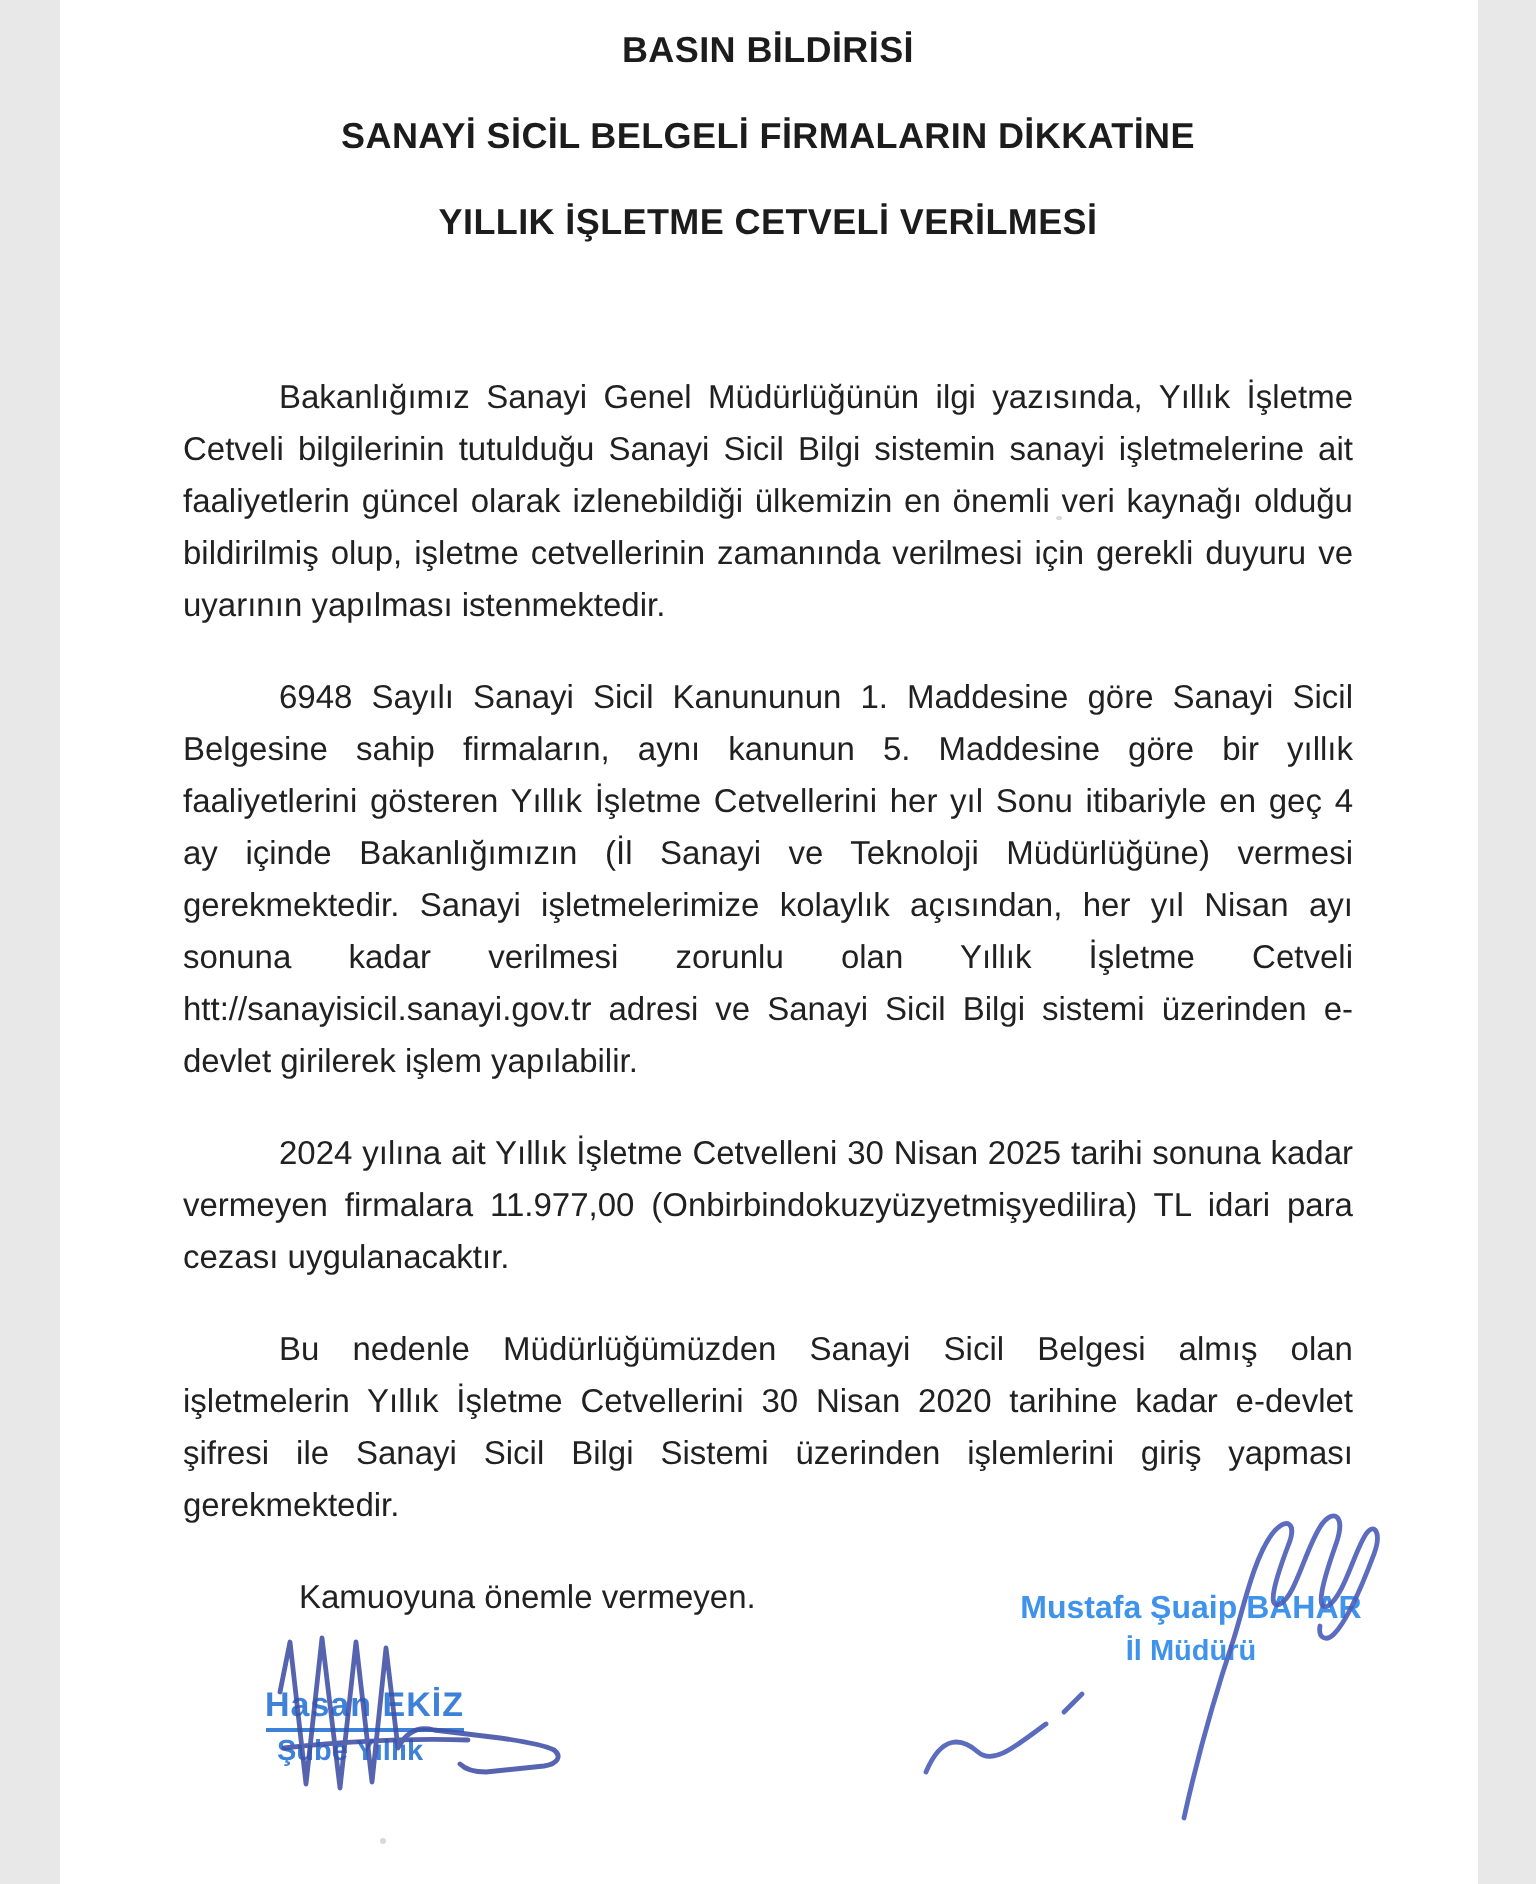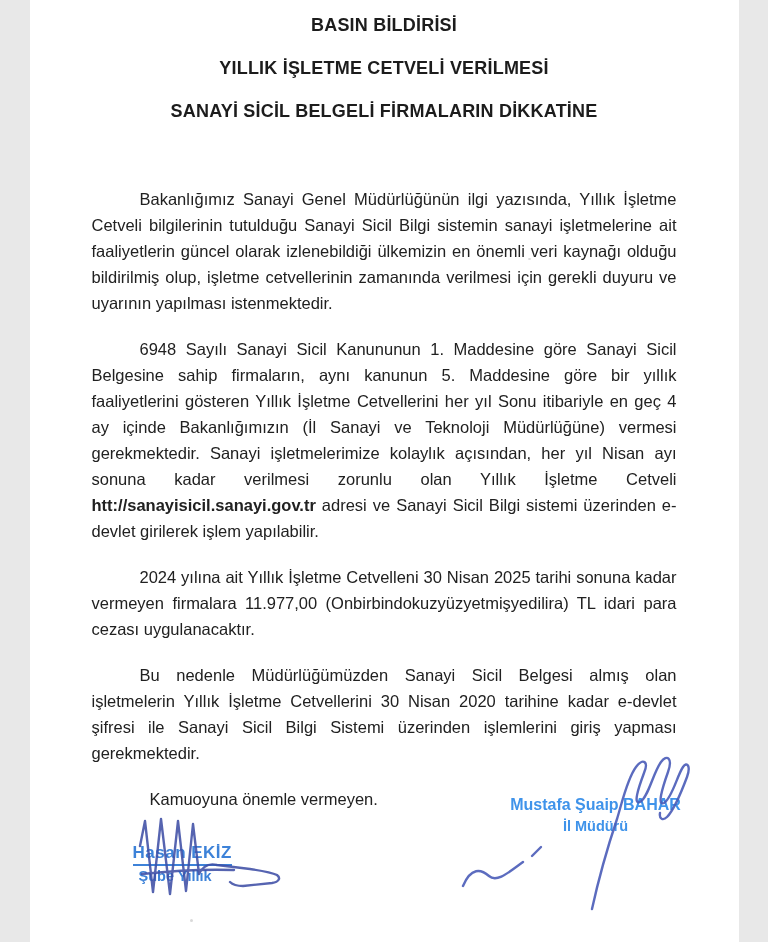--- a/index.html
+++ b/index.html
@@ -32,21 +32,21 @@
   }
   
   .body{
     margin:62px 62px 0 62px;
     font-size:16.5px;
     line-height:26px;
     text-align:justify;
   }
   .body p{margin:0 0 20px 0;text-indent:48px;}
   .body p.closing{text-indent:58px;margin-bottom:0;}
-  .url-bold{font-weight:bold;}
+  .url-bold{font-weight:normal;}
   
   .sig-block{position:absolute;}
   .sig-left-text{
     left:103px;top:843px;
     color:var(--signature-text-blue-left);
     font-weight:bold;
     line-height:1.2;
   }
   .sig-left-text .sig-name{
     font-size:17px;
@@ -78,22 +78,22 @@
   .speck.s1{width:3px;height:3px;left:160px;top:919px;}
   .speck.s2{width:3px;height:2px;left:498px;top:258px;}
 </style>
 </head>
 <body>
 
 <div class="page">
 
   <div class="titles">
     <div class="title-line">BASIN BİLDİRİSİ</div>
+    <div class="title-line">SANAYİ SİCİL BELGELİ FİRMALARIN DİKKATİNE</div>
     <div class="title-line">YILLIK İŞLETME CETVELİ VERİLMESİ</div>
-    <div class="title-line">SANAYİ SİCİL BELGELİ FİRMALARIN DİKKATİNE</div>
   </div>
 
   <div class="body">
     <p>Bakanlığımız Sanayi Genel Müdürlüğünün ilgi yazısında, Yıllık İşletme Cetveli bilgilerinin tutulduğu Sanayi Sicil Bilgi sistemin sanayi işletmelerine ait faaliyetlerin güncel olarak izlenebildiği ülkemizin en önemli veri kaynağı olduğu bildirilmiş olup, işletme cetvellerinin zamanında verilmesi için gerekli duyuru ve uyarının yapılması istenmektedir.</p>
     <p><span>6948 Sayılı Sanayi Sicil Kanununun 1. Maddesine göre Sanayi Sicil Belgesine sahip firmaların, aynı kanunun 5. Maddesine göre bir yıllık faaliyetlerini gösteren Yıllık İşletme Cetvellerini  her yıl Sonu itibariyle en geç 4 ay içinde Bakanlığımızın (İl Sanayi ve Teknoloji Müdürlüğüne) vermesi gerekmektedir. Sanayi işletmelerimize kolaylık açısından, her yıl Nisan ayı sonuna kadar verilmesi zorunlu olan Yıllık İşletme Cetveli </span><span class="url-bold">htt://sanayisicil.sanayi.gov.tr</span><span> adresi ve Sanayi Sicil Bilgi sistemi üzerinden e-devlet girilerek işlem yapılabilir.</span></p>
     <p>2024 yılına ait Yıllık İşletme Cetvelleni 30 Nisan 2025 tarihi sonuna kadar vermeyen firmalara 11.977,00 (Onbirbindokuzyüzyetmişyedilira) TL idari para cezası uygulanacaktır.</p>
     <p>Bu nedenle Müdürlüğümüzden Sanayi Sicil Belgesi almış olan işletmelerin Yıllık İşletme Cetvellerini 30 Nisan 2020 tarihine kadar e-devlet şifresi ile Sanayi Sicil Bilgi Sistemi üzerinden işlemlerini  giriş yapması gerekmektedir.</p>
     <p class="closing">Kamuoyuna önemle vermeyen.</p>
   </div>
 

